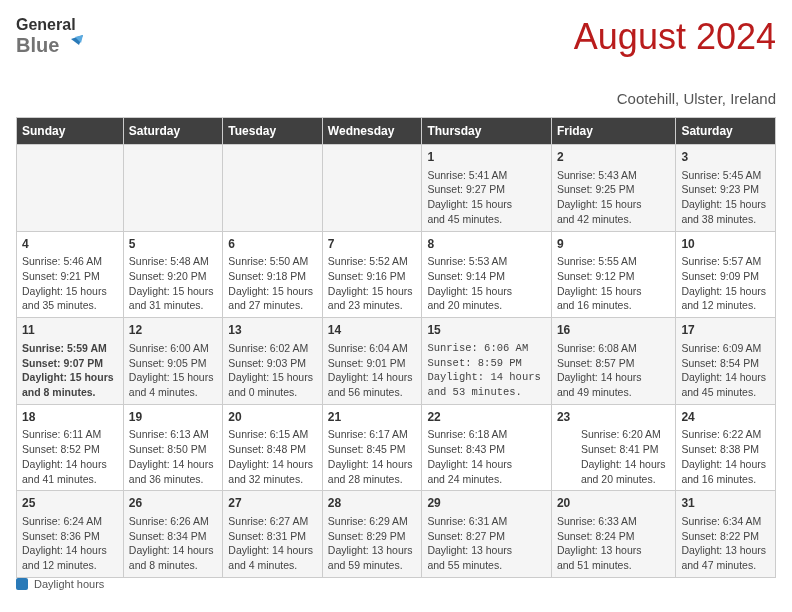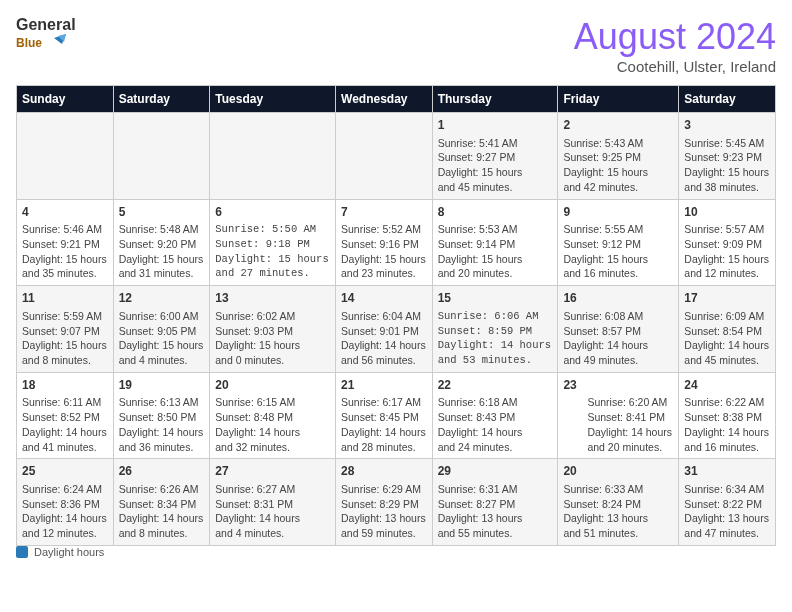--- a/index.html
+++ b/index.html
@@ -20,33 +20,34 @@
       display: flex;
       align-items: flex-end;
       gap: 4px;
     }
     .title-area {
       text-align: right;
     }
     .month-year {
       font-size: 36px;
       font-weight: normal;
-      color: #8b5cf6;
+      color: #b91c1c;
     }
     .location {
       font-size: 15px;
       color: #555;
+      margin-top: 32px;
     }
     table {
       width: 100%;
       border-collapse: collapse;
       font-size: 11px;
     }
     thead tr th {
-      background-color: #0f172a;
+      background-color: #404040;
       color: #fff;
       text-align: left;
       padding: 6px 5px;
       font-size: 12px;
       font-weight: bold;
       border: 1px solid #ccc;
     }
     tbody tr td {
       vertical-align: top;
       border: 1px solid #ccc;
@@ -92,21 +93,21 @@
     }
   </style>
 </head>
 <body>
 
 <div>
   <div class="header-area">
     <div class="logo">
     <div style="line-height:1.1;">
       <div style="font-size:16px;font-weight:bold;color:#333;">General</div>
-      <div style="font-size:12px;font-weight:bold;color:#a16207;display:flex;align-items:center;gap:2px;">
+      <div style="font-size:20px;font-weight:bold;color:#737373;display:flex;align-items:center;gap:2px;">
         <span>Blue</span>
         <svg width="22" height="20" viewBox="0 0 22 20">
           <polygon points="10,4 22,0 18,10" fill="#2a7ab8"></polygon>
           <polygon points="14,2 22,0 20,8" fill="#5aaae0"></polygon>
         </svg>
       </div>
     </div>
   </div>
     <div class="title-area">
       <div class="month-year">August 2024</div>
@@ -164,21 +165,21 @@
           </td>
           <td>
             <span class="day-number">5</span>
             <div class="day-info" style="white-space: pre-line;">Sunrise: 5:48 AM
 Sunset: 9:20 PM
 Daylight: 15 hours
 and 31 minutes.</div>
           </td>
           <td>
             <span class="day-number">6</span>
-            <div class="day-info" style="white-space: pre-line; font-family: Liberation Mono, monospace;">Sunrise: 5:50 AM
+            <div class="day-info" style="white-space: pre-line;">Sunrise: 5:50 AM
 Sunset: 9:18 PM
 Daylight: 15 hours
 and 27 minutes.</div>
           </td>
           <td>
             <span class="day-number">7</span>
             <div class="day-info" style="white-space: pre-line;">Sunrise: 5:52 AM
 Sunset: 9:16 PM
 Daylight: 15 hours
 and 23 minutes.</div>
@@ -201,21 +202,21 @@
             <span class="day-number">10</span>
             <div class="day-info" style="white-space: pre-line;">Sunrise: 5:57 AM
 Sunset: 9:09 PM
 Daylight: 15 hours
 and 12 minutes.</div>
           </td>
         </tr>
         <tr>
           <td>
             <span class="day-number">11</span>
-            <div class="day-info" style="white-space: pre-line;">Sunrise: 5:59 AM
+            <div class="day-info" style="white-space: pre-line; font-weight: bold;">Sunrise: 5:59 AM
 Sunset: 9:07 PM
 Daylight: 15 hours
 and 8 minutes.</div>
           </td>
           <td>
             <span class="day-number">12</span>
             <div class="day-info" style="white-space: pre-line;">Sunrise: 6:00 AM
 Sunset: 9:05 PM
 Daylight: 15 hours
 and 4 minutes.</div>

